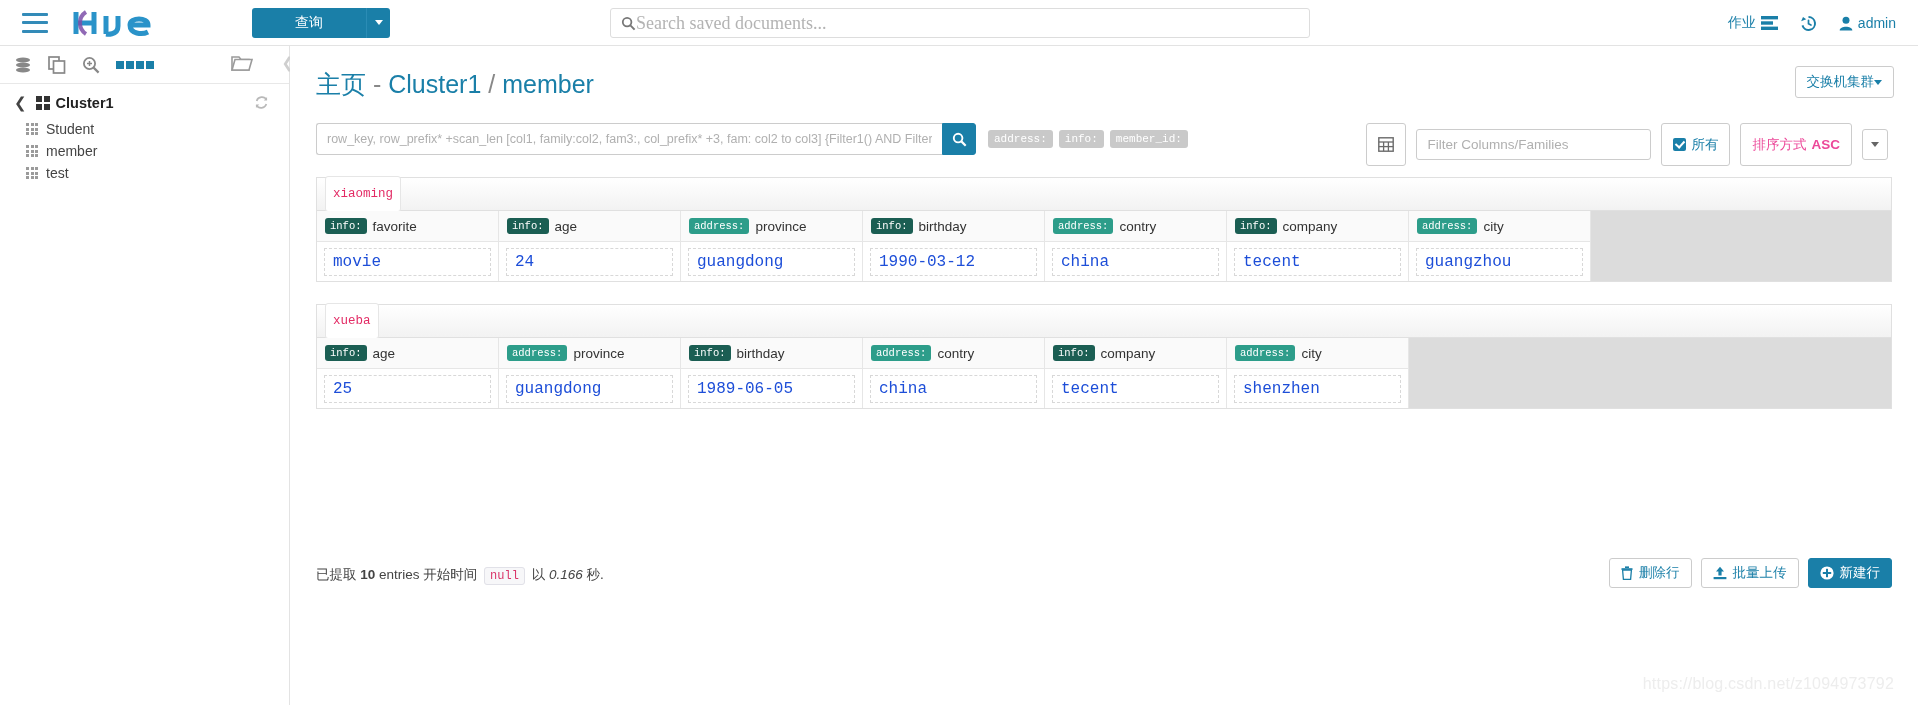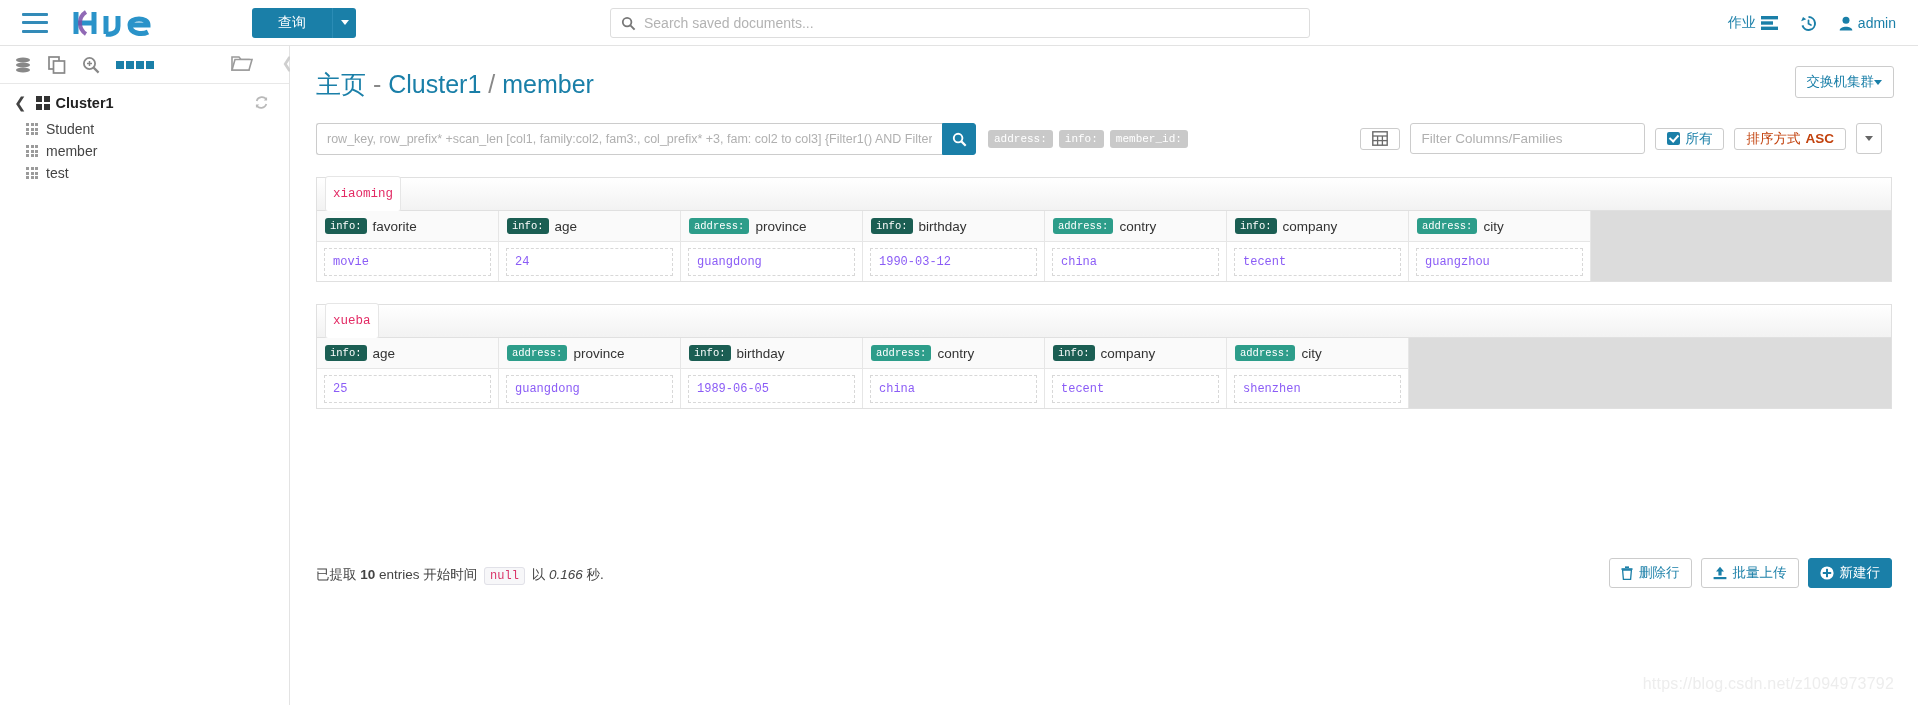--- a/index.html
+++ b/index.html
@@ -27,21 +27,21 @@
   }
   .hamburger span { display: block; height: 3px; background: #338bb8; border-radius: 1px; }
 
   .logo { display: flex; align-items: center; cursor: pointer; }
   .logo svg { display: block; }
 
   .query-btn-group { display: flex; margin-left: 84px; }
   .query-btn {
     background: #1a7fa8; color: #fff;
     border: none; height: 30px;
-    padding: 0 26px;
+    padding: 0 43px;
     font-size: 14px; cursor: pointer;
     border-radius: 3px 0 0 3px;
     font-family: "Liberation Sans", sans-serif;
   }
   .query-caret {
     background: #1a7fa8; color: #fff;
     border: none; border-left: 1px solid #2b8cb5;
     height: 30px; width: 24px;
     border-radius: 0 3px 3px 0; cursor: pointer;
     display: flex; align-items: center; justify-content: center;
@@ -56,23 +56,23 @@
   .doc-search {
     position: absolute; left: 610px; top: 8px;
     width: 700px; height: 30px;
     border: 1px solid #ddd; border-radius: 3px;
     background: #fff;
     display: flex; align-items: center;
     padding: 0 10px;
   }
   .doc-search input {
     border: none; outline: none; flex: 1;
-    font-size: 14px; color: #666;
-    font-family: Liberation Sans, sans-serif;
-    margin-left: 8px; background: transparent;
+    font-size: 18px; color: #666;
+    font-family: Liberation Serif, serif;
+    background: transparent;
   }
   .doc-search input::placeholder { color: #b3b3b3; }
 
   .nav-right {
     position: absolute; right: 22px; top: 0; height: 46px;
     display: flex; align-items: center; gap: 22px;
     color: #1a7fa8; font-size: 14px;
   }
   .nav-right .item { display: flex; align-items: center; gap: 5px; cursor: pointer; color: #1a7fa8; }
 
@@ -180,26 +180,26 @@
   }
   .fam-tags { display: flex; align-items: center; gap: 6px; margin-left: 12px; }
   .fam-tag {
     background: #c9c9c9; color: #fff;
     font-size: 11px; border-radius: 3px;
     padding: 3px 6px;
     font-family: "Liberation Mono", monospace;
     cursor: pointer;
   }
   .toolbar-right {
-    position: absolute; right: 36px; top: 22px;
+    position: absolute; right: 30px; top: 22px;
     display: flex; align-items: center; gap: 10px; padding-left: 14px;
   }
   .btn-plain {
     border: 1px solid #ccc; background: #fff;
-    border-radius: 3px; height: 22px;
+    border-radius: 3px; height: 43px;
     display: flex; align-items: center; justify-content: center;
     padding: 0 11px; cursor: pointer; color: #555;
     font-size: 13.5px;
     font-family: "Liberation Sans", sans-serif;
   }
   .filter-cols {
     width: 235px; height: 31px;
     border: 1px solid #ccc; border-radius: 3px;
     padding: 0 10px; font-size: 13.5px; color: #555;
     outline: none;
@@ -210,21 +210,21 @@
   .chk-box {
     width: 13px; height: 13px; border-radius: 2px;
     background: #1a7fa8; position: relative;
   }
   .chk-box:after {
     content: ""; position: absolute;
     left: 4px; top: 1px; width: 4px; height: 7px;
     border: solid #fff; border-width: 0 2px 2px 0;
     transform: rotate(42deg);
   }
-  .sort-btn { color: #c2410c; justify-content: space-between; }
+  .sort-btn { color: #ec4899; justify-content: space-between; }
   .sort-btn b { margin-left: 5px; }
   .sort-caret {
     border: 1px solid #ccc; background: #fff;
     border-radius: 3px; height: 31px; width: 26px;
     display: flex; align-items: center; justify-content: center;
     cursor: pointer; color: #666;
   }
 
   
   .grid-area { margin: 22px 26px 0 26px; }
@@ -271,21 +271,21 @@
   .col-name { font-size: 13.5px; color: #333; }
   .cell-body {
     height: 39px; background: #fff;
     display: flex; align-items: center;
     padding: 5px 7px;
   }
   .cell-val {
     flex: 1; border: 1px dashed #d8d8d8;
     height: 28px; line-height: 26px;
     padding: 0 8px;
-    font-size: 12px; color: #8b5cf6;
+    font-size: 16px; color: #1d4ed8;
     font-family: "Liberation Mono", monospace;
     white-space: nowrap; overflow: hidden;
     cursor: text;
   }
   .grid-gap { height: 22px; }
 
   
   .footer {
     position: absolute; left: 0; right: 0; top: 520px;
     padding: 0 26px;

